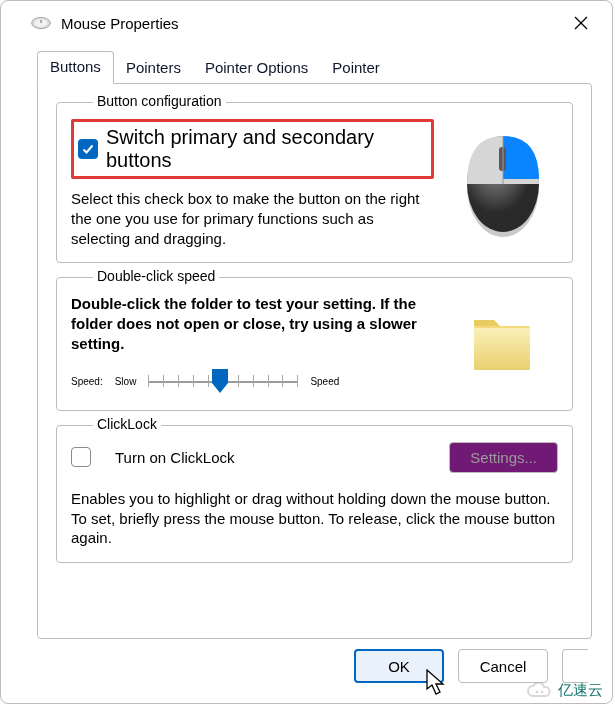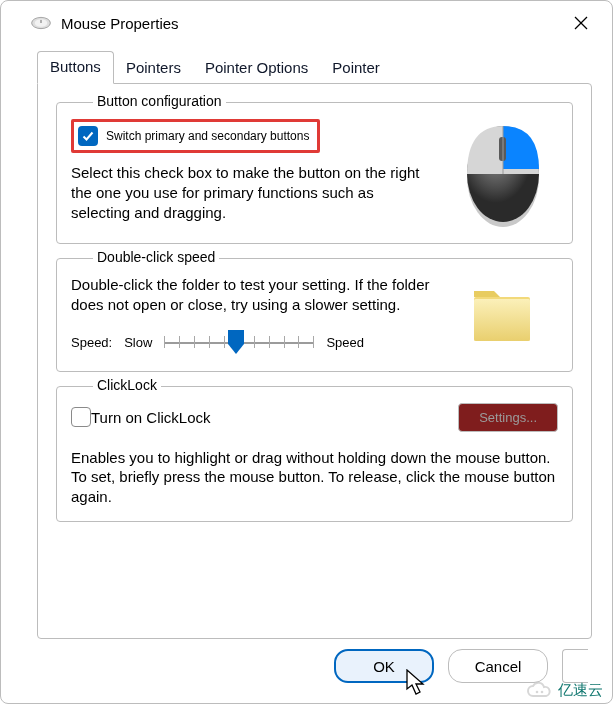--- a/index.html
+++ b/index.html
@@ -82,21 +82,21 @@
     top: -10px;
     left: 0;
     background: #fff;
     padding: 0 4px;
     font-size: 14px;
     margin-left: 36px;
   }
   .check-row {
     display: flex;
     align-items: center;
-    gap: 0;
+    gap: 24px;
   }
   .highlight-box {
     border: 3px solid #e03a36;
     padding: 4px 8px 4px 4px;
     display: inline-flex;
     align-items: center;
     gap: 8px;
     border-radius: 2px;
   }
   .checkbox {
@@ -124,21 +124,21 @@
     width: 110px;
     display: flex;
     align-items: center;
     justify-content: center;
   }
   .slider-row {
     display: flex;
     align-items: center;
     gap: 12px;
     margin-top: 14px;
-    font-size: 13px;
+    font-size: 10px;
   }
   .slider {
     position: relative;
     width: 150px;
     height: 28px;
   }
   .slider-track {
     position: absolute;
     top: 13px;
     left: 0; right: 0;
@@ -160,43 +160,43 @@
     left: 48%;
     width: 18px;
     height: 26px;
     transform: translateX(-50%);
     cursor: pointer;
   }
   .settings-btn {
     padding: 6px 20px;
     border: 1px solid #bcbcbc;
     border-radius: 4px;
-    background: #7f1d1d;
+    background: #701a75;
     color: #9b9b9b;
-    font-size: 13px;
+    font-size: 15px;
     cursor: default;
   }
   .clicklock-row {
     display: flex;
     align-items: center;
     justify-content: space-between;
   }
   .footer {
     position: absolute;
     left: 0; right: 0; bottom: 20px;
     display: flex;
     justify-content: flex-end;
     gap: 14px;
     padding: 0 24px 0 0;
   }
   .btn {
-    width: 100px;
+    width: 90px;
     height: 34px;
     border: 1px solid #bcbcbc;
-    border-radius: 14px;
+    border-radius: 4px;
     background: #fff;
     font-size: 15px;
     cursor: pointer;
     display: flex;
     align-items: center;
     justify-content: center;
   }
   .btn.primary {
     border: 2px solid #0067c0;
     background: #e9f2fc;
@@ -261,21 +261,21 @@
       <div class="group">
         <span class="group-label">Button configuration</span>
         <div class="group-flex">
           <div class="group-main">
             <div class="highlight-box">
               <div class="checkbox checked">
                 <svg viewBox="0 0 14 14">
                   <polyline points="2.5,7.5 5.5,10.5 11.5,3.5" fill="none" stroke="#fff" stroke-width="2"></polyline>
                 </svg>
               </div>
-              <span style="font-size:12px;">Switch primary and secondary buttons</span>
+              <span style="font-size:20px;">Switch primary and secondary buttons</span>
             </div>
             <div class="desc">Select this check box to make the button on the right the one you use for primary functions such as selecting and dragging.</div>
           </div>
           <div class="group-img">
             <svg width="86" height="110" viewBox="0 0 86 110">
               <ellipse cx="43" cy="58" rx="36" ry="50" fill="#c9c9c9"></ellipse>
               <ellipse cx="43" cy="55" rx="36" ry="48" fill="url(#mg)"></ellipse>
               <defs>
                 <radialGradient id="mg" cx="40%" cy="30%">
                   <stop offset="0%" stop-color="#8f8f8f"></stop>
@@ -290,21 +290,21 @@
               <line x1="43" y1="7" x2="43" y2="55" stroke="#9a9a9a" stroke-width="1"></line>
             </svg>
           </div>
         </div>
       </div>
 
       <div class="group">
         <span class="group-label">Double-click speed</span>
         <div class="group-flex">
           <div class="group-main">
-            <div class="desc" style="margin-top:0; max-width:360px;">Double-click the folder to test your setting. If the folder does not open or close, try using a slower setting.</div>
+            <div class="desc" style="margin-top:0; max-width:360px;font-weight:bold;">Double-click the folder to test your setting. If the folder does not open or close, try using a slower setting.</div>
             <div class="slider-row">
               <span>Speed:</span>
               <span>Slow</span>
               <div class="slider">
                 <div class="slider-track"></div>
                 <div class="slider-ticks">
                   <span></span>
                     <span></span>
                     <span></span>
                     <span></span>

